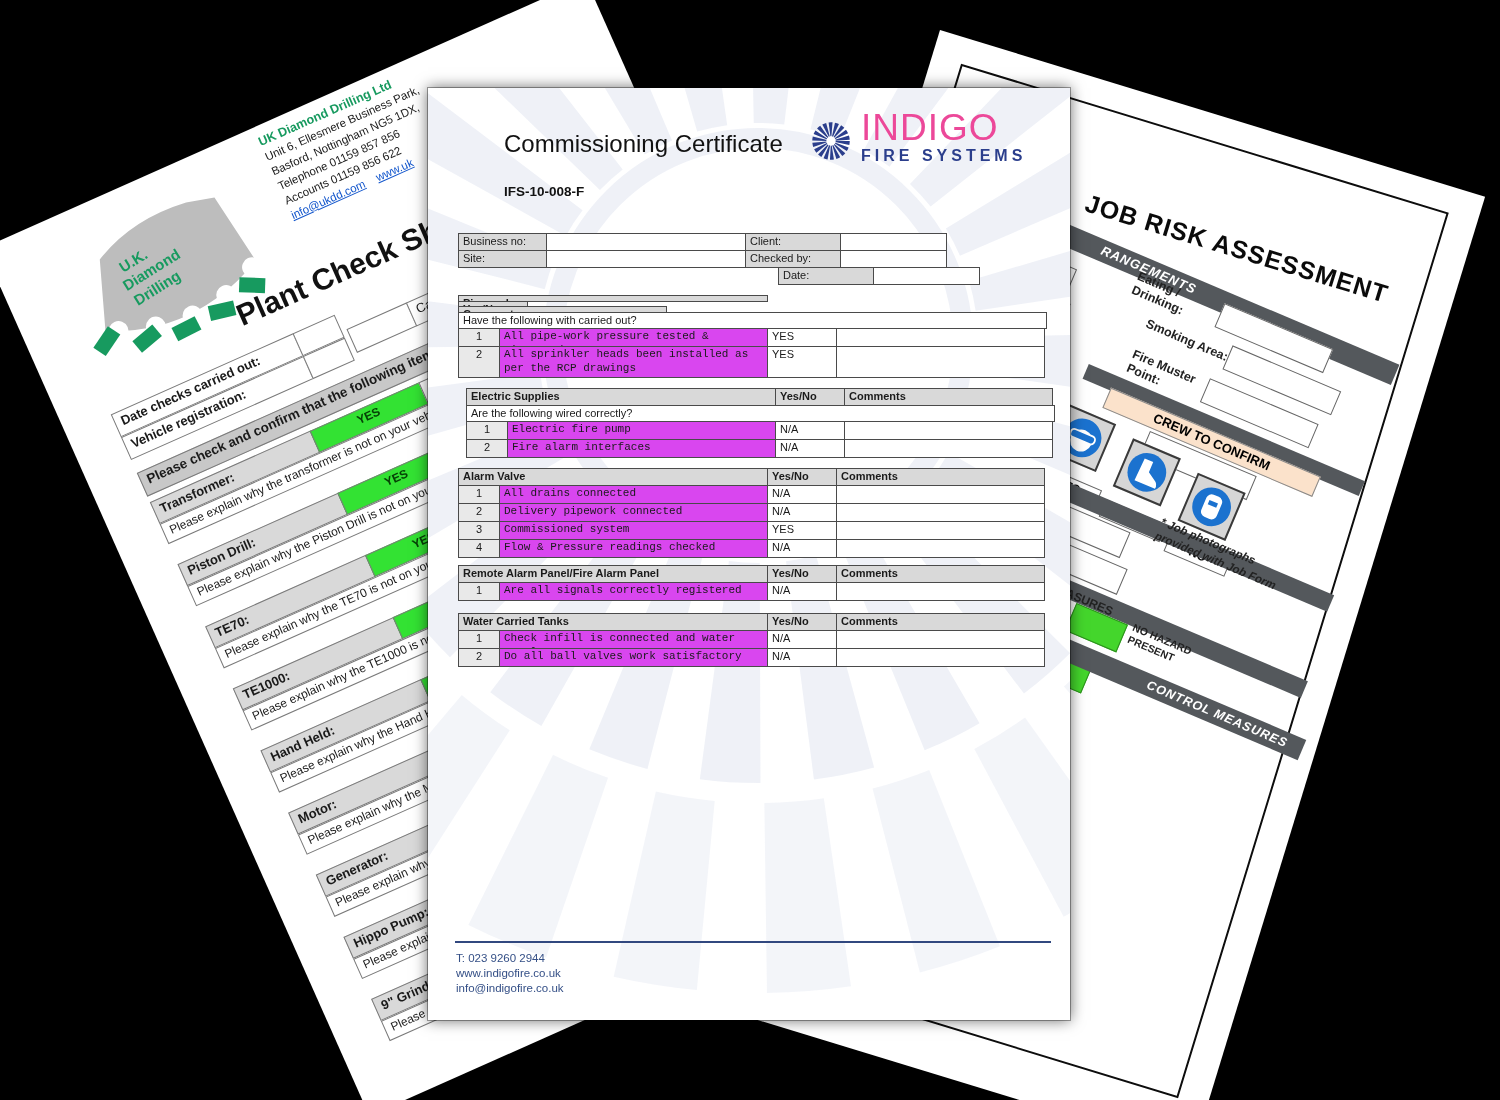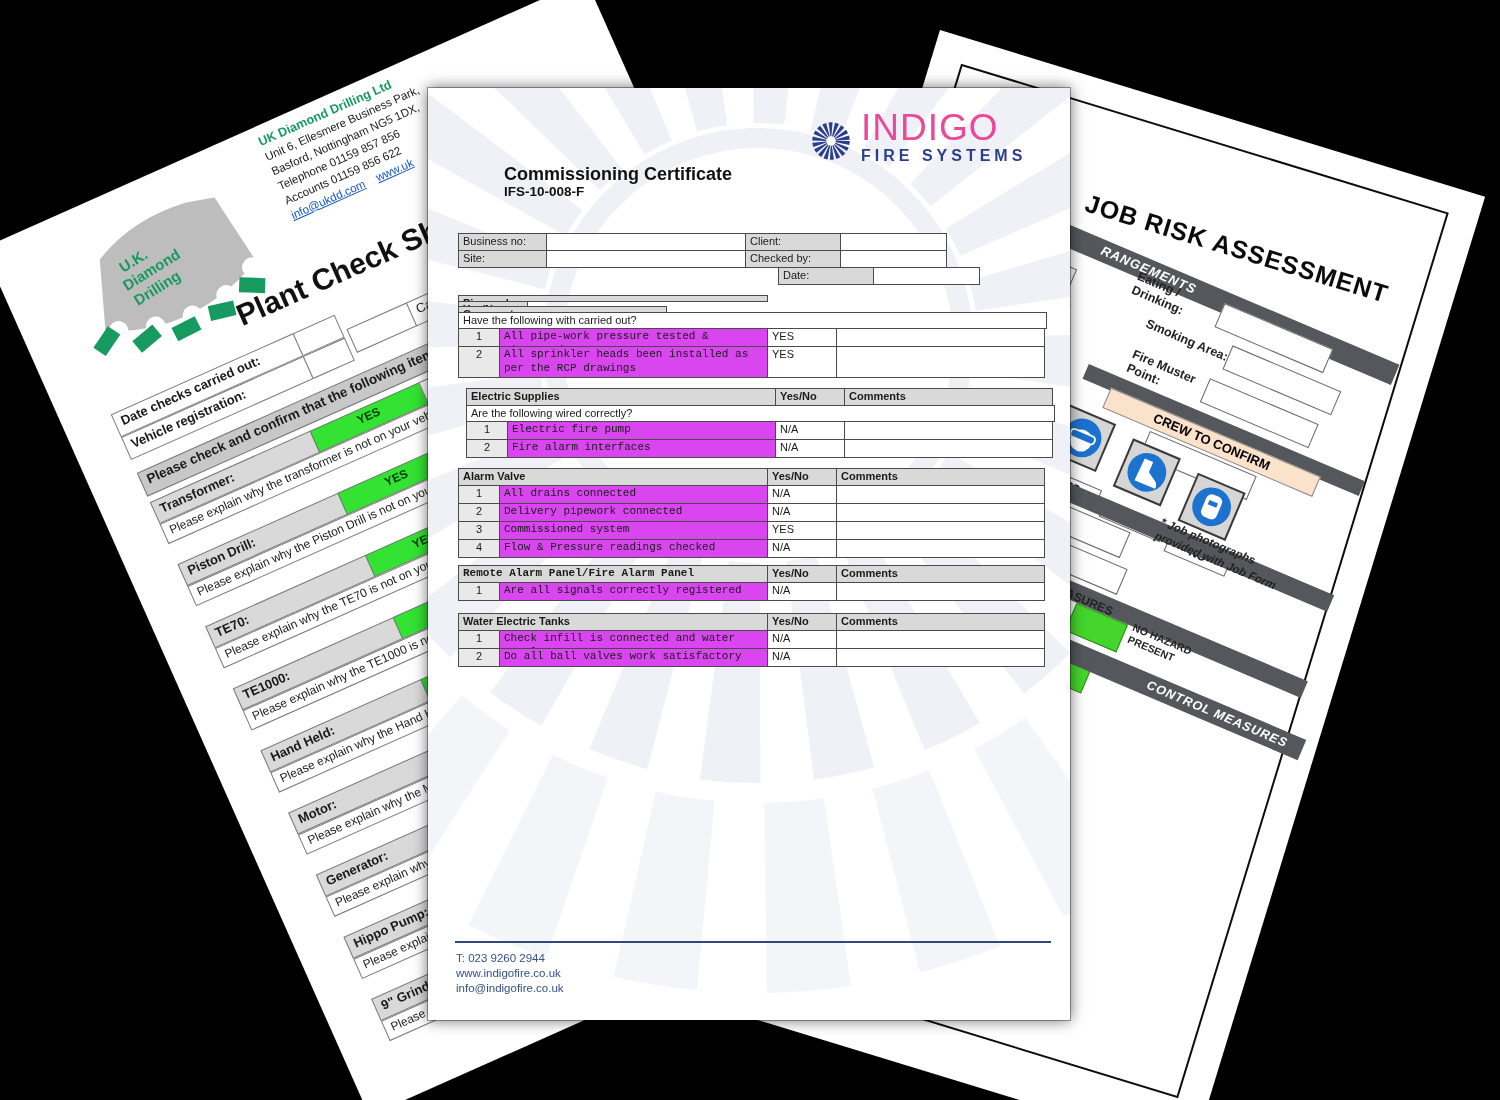--- a/index.html
+++ b/index.html
@@ -4,21 +4,21 @@
 <style>
   html,body{margin:0;padding:0;background:#000;}
   body{font-family:"Liberation Sans",sans-serif;}
   #stage{position:relative;width:1500px;height:1100px;background:#000;overflow:hidden;}
   .page{position:absolute;background:#fff;overflow:hidden;}
   .page-left{left:-17px;top:248px;width:660px;height:950px;transform:rotate(-24deg);transform-origin:0 0;z-index:1;}
   .page-right{left:940px;top:30px;width:570px;height:1000px;transform:rotate(17deg);transform-origin:0 0;z-index:2;}
   .page-center{left:428px;top:88px;width:642px;height:932px;z-index:3;outline:1px solid rgba(0,0,0,.35);box-shadow:0 0 14px rgba(0,0,0,.6);}
   .abs{position:absolute;}
   
-  .cc-title{position:absolute;font-size:18px;font-weight:bold;color:#111;margin-top:34px;}
+  .cc-title{position:absolute;font-size:24px;font-weight:normal;color:#111;}
   .cc-code{position:absolute;font-size:13.5px;font-weight:bold;color:#111;}
   .cc-logo{position:absolute;display:flex;align-items:flex-start;}
   .cc-logo-name{font-size:37px;font-weight:normal;color:#ec4899;letter-spacing:1px;line-height:36px;}
   .cc-logo-sub{font-size:16px;font-weight:bold;color:#2b3e8c;letter-spacing:4px;margin-top:1px;}
   .ftab,.itab{position:absolute;}
   .row{display:flex;}
   .c{border:1px solid #4a4a4a;box-sizing:border-box;margin:-1px 0 0 -1px;font-size:11px;color:#1a1a1a;padding:1px 4px;overflow:hidden;line-height:1.25;background:#fff;}
   .c.hd{background:#d9d9d9;font-weight:bold;}
   .c.itemc{background:#d946ef;font-family:Liberation Mono, monospace;}
   .c.num{background:#e9e9e9;text-align:center;}
@@ -414,35 +414,35 @@
         <div class="row" style="height:18px;">
           <div class="c num" style="width:42px;">4</div>
           <div class="c itemc" style="width:269px;">Flow &amp; Pressure readings checked</div>
           <div class="c" style="width:70px;">N/A</div>
           <div class="c" style="width:209px;"></div>
         </div>
       </div>
 
       <div class="ftab" style="left:31px;top:478px;">
         <div class="row" style="height:17px;">
-          <div class="c hd" style="width:310px;font-family:Liberation Mono, monospace;">Remote Alarm Panel/Fire Alarm Panel</div>
+          <div class="c hd" style="width:310px;">Remote Alarm Panel/Fire Alarm Panel</div>
           <div class="c hd" style="width:70px;">Yes/No</div>
           <div class="c hd" style="width:209px;">Comments</div>
         </div>
         <div class="row" style="height:18px;">
           <div class="c num" style="width:42px;">1</div>
           <div class="c itemc" style="width:269px;">Are all signals correctly registered</div>
           <div class="c" style="width:70px;">N/A</div>
           <div class="c" style="width:209px;"></div>
         </div>
       </div>
 
       <div class="ftab" style="left:31px;top:526px;">
         <div class="row" style="height:17px;">
-          <div class="c hd" style="width:310px;">Water Electric Tanks</div>
+          <div class="c hd" style="width:310px;">Water Carried Tanks</div>
           <div class="c hd" style="width:70px;">Yes/No</div>
           <div class="c hd" style="width:209px;">Comments</div>
         </div>
         <div class="row" style="height:18px;">
           <div class="c num" style="width:42px;">1</div>
           <div class="c itemc" style="width:269px;">Check infill is connected and water supply on</div>
           <div class="c" style="width:70px;">N/A</div>
           <div class="c" style="width:209px;"></div>
         </div>
         <div class="row" style="height:18px;">

